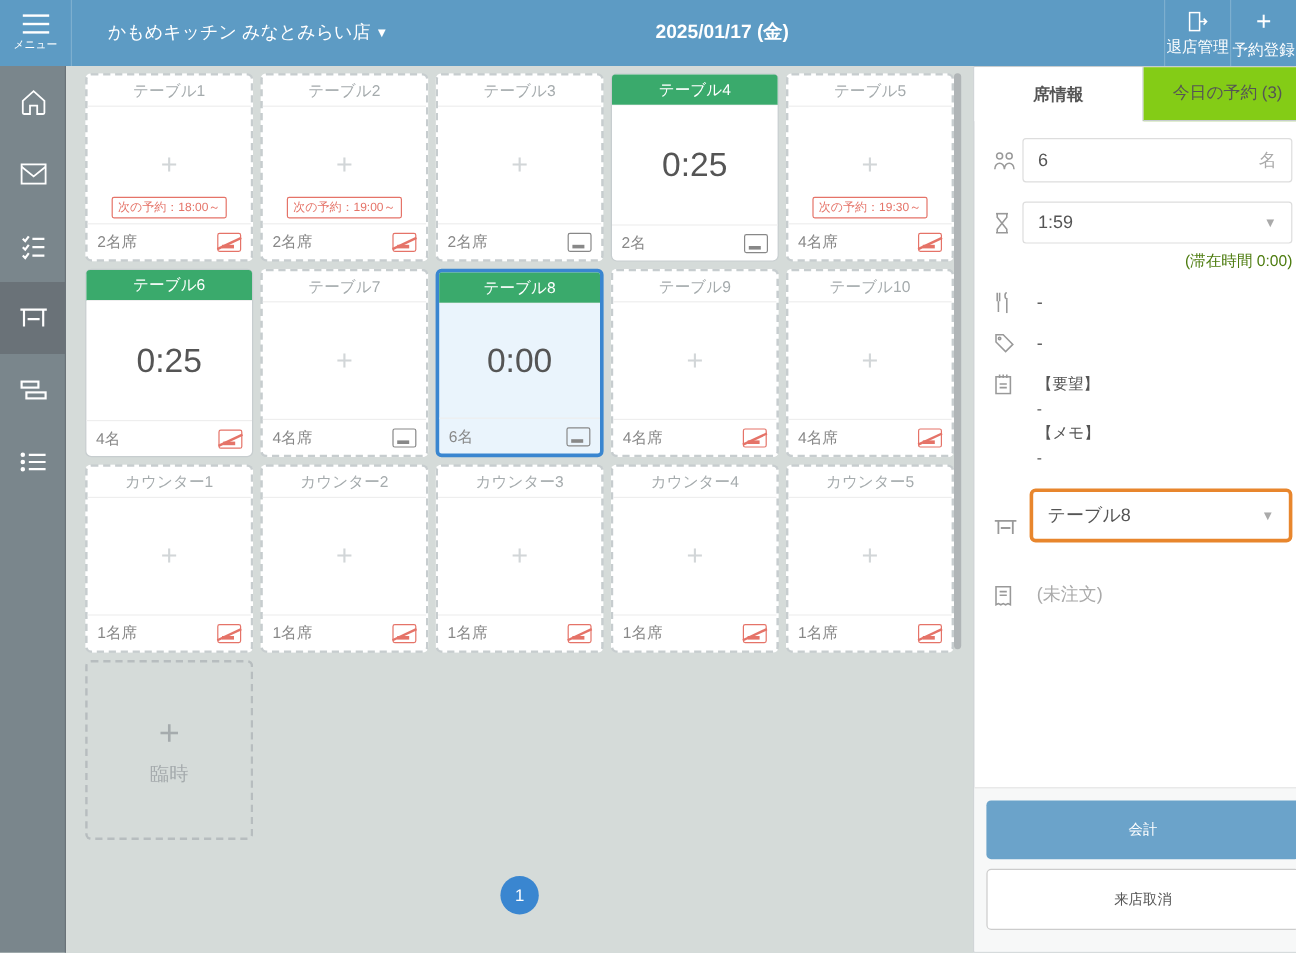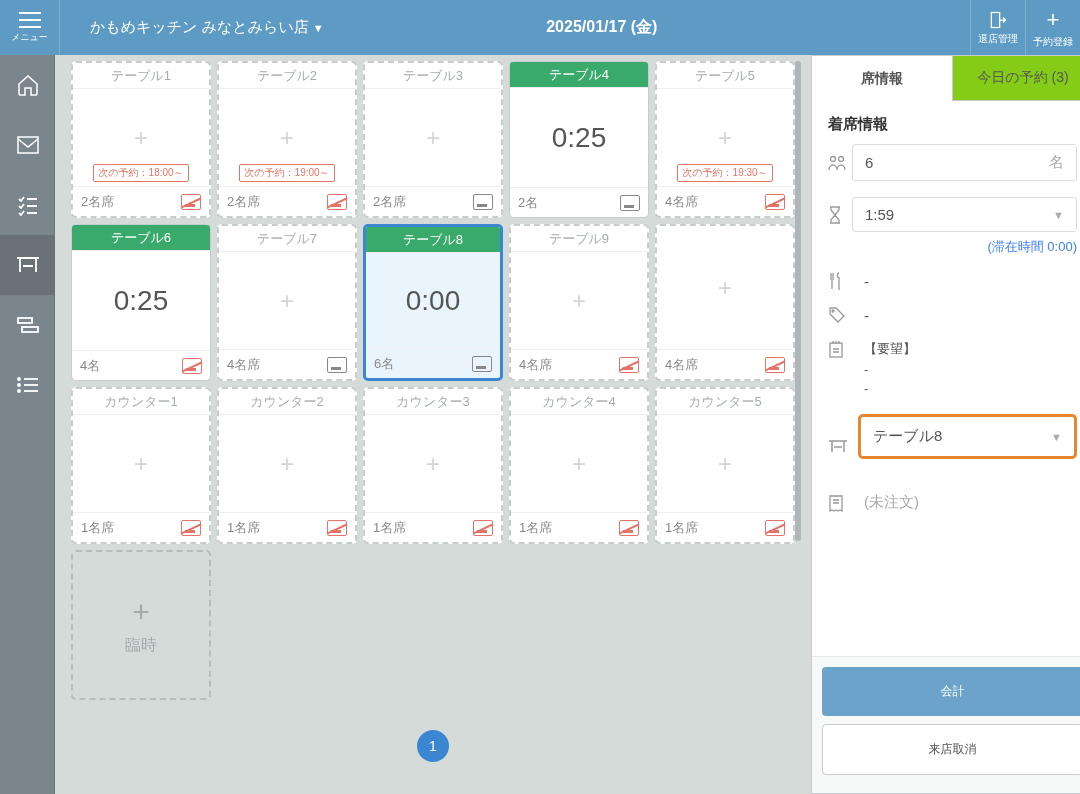--- a/index.html
+++ b/index.html
@@ -7,21 +7,21 @@
 .header { height: 55px; background: #5d9bc4; display: flex; align-items: center; color: #fff; padding: 0; }
 .menu-btn { width: 60px; height: 100%; display: flex; flex-direction: column; align-items: center; justify-content: center; border-right: 1px solid rgba(255,255,255,0.2); cursor: pointer; }
 .hamburger { width: 22px; height: 16px; display: flex; flex-direction: column; justify-content: space-between; }
 .hamburger span { height: 2px; background: #fff; }
 .menu-btn .label { font-size: 9px; margin-top: 3px; }
 .store-name { padding: 0 30px; font-size: 15px; display: flex; align-items: center; }
 .date-display { flex: 1; text-align: center; font-size: 16px; font-weight: bold; margin-left: -120px; }
 .header-actions { display: flex; height: 100%; }
 .header-action { width: 55px; height: 100%; display: flex; flex-direction: column; align-items: center; justify-content: center; border-left: 1px solid rgba(255,255,255,0.2); cursor: pointer; }
 .header-action .icon { font-size: 18px; }
-.header-action .label { font-size: 10px; margin-top: 2px; }
+.header-action .label { font-size: 13px; margin-top: 2px; }
 .body { display: flex; height: calc(100% - 55px); }
 .sidebar { width: 55px; background: #7a868c; border-right: 1px solid #6a7278; }
 .sidebar-item { width: 55px; height: 60px; display: flex; align-items: center; justify-content: center; cursor: pointer; color: #fff; font-size: 22px; }
 .sidebar-item.active { background: #6a7278; }
 .main { flex: 1; display: flex; }
 .grid-area { flex: 1; padding: 6px 16px; background: #d5dbd9; overflow: auto; }
 .grid-inner { position: relative; }
 .table-grid { display: grid; grid-template-columns: repeat(5, 140px); gap: 6px; }
 .table-card { height: 157px; background: #fff; border: 1px solid #c7cdcf; border-radius: 5px; position: relative; display: flex; flex-direction: column; }
 .table-card.empty { background: #fff; border: 2px dashed #c7cdcf; }
@@ -50,21 +50,21 @@
 .panel-tabs { display: flex; height: 45px; }
 .panel-tab { flex: 1; display: flex; align-items: center; justify-content: center; font-size: 14px; color: #555; border-bottom: 1px solid #c7cdcf; cursor: pointer; background: #84cc16; }
 .panel-tab.active { background: #fff; border-bottom: none; font-weight: bold; }
 .panel-tab:first-child { border-right: 1px solid #c7cdcf; }
 .panel-content { flex: 1; overflow: auto; padding: 14px 16px; }
 .section-title { font-size: 15px; font-weight: bold; margin-bottom: 10px; color: #333; }
 .info-row { display: flex; align-items: center; margin-bottom: 16px; }
 .info-icon { width: 24px; color: #999; font-size: 16px; }
 .info-value { flex: 1; padding: 8px 12px; border: 1px solid #ddd; border-radius: 3px; font-size: 15px; color: #555; display: flex; align-items: center; justify-content: space-between; cursor: pointer; }
 .info-plain { flex: 1; font-size: 15px; color: #555; padding-left: 12px; }
-.stay-time { text-align: right; font-size: 13px; color: #3b82f6; margin-top: -10px; margin-bottom: 16px; }
+.stay-time { text-align: right; font-size: 13px; color: #4d7c0f; margin-top: -10px; margin-bottom: 16px; }
 .memo-row { display: flex; margin-bottom: 14px; }
 .memo-content { flex: 1; font-size: 13px; color: #555; padding-left: 12px; }
 .memo-content .line { margin-bottom: 4px; }
 .table-select { border: 3px solid #e8862d; border-radius: 5px; padding: 10px 12px; display: flex; align-items: center; justify-content: space-between; font-size: 15px; color: #555; margin-bottom: 18px; cursor: pointer; }
 .panel-buttons { padding: 10px; background: #f7f8f8; border-top: 1px solid #e5e5e5; }
 .btn { width: 100%; padding: 16px; border-radius: 4px; font-size: 12px; border: none; cursor: pointer; margin-bottom: 8px; }
 .btn-primary { background: #6ba3ca; color: #fff; }
 .btn-secondary { background: #fff; border: 1px solid #ccc; color: #555; }
 svg { display: block; }
 </style>
@@ -232,20 +232,21 @@
               <div class="table-header">テーブル9</div>
               <div class="table-body">
                 <div class="plus-mark">+</div>
               </div>
               <div class="table-footer">
                 <span>4名席</span>
                 <div class="smoke-icon smoke-no"></div>
               </div>
             </div>
             <div class="table-card empty">
+              <div class="table-header">テーブル10</div>
               <div class="table-body">
                 <div class="plus-mark">+</div>
               </div>
               <div class="table-footer">
                 <span>4名席</span>
                 <div class="smoke-icon smoke-no"></div>
               </div>
             </div>
             <div class="table-card empty">
               <div class="table-header">カウンター1</div>
@@ -310,21 +311,20 @@
           </div>
       </div>
     </div>
 
     <div class="side-panel">
       <div class="panel-tabs">
         <div class="panel-tab active">席情報</div>
         <div class="panel-tab">今日の予約 (3)</div>
       </div>
       <div class="panel-content">
-        <div class="section-title">着席情報</div>
         <div class="info-row">
           <div class="info-icon">
             <svg width="18" height="16" viewBox="0 0 18 16" fill="none" stroke="#999" stroke-width="1.3">
                 <circle cx="5" cy="4" r="2.5"></circle>
                 <circle cx="13" cy="4" r="2.5"></circle>
                 <path d="M1 15c0-3 2-5 4-5s4 2 4 5M9 15c0-3 2-5 4-5s4 2 4 5"></path>
               </svg>
           </div>
           <div class="info-value">
             <span>6</span>
@@ -363,20 +363,21 @@
         <div class="memo-row">
           <div class="info-icon">
             <svg width="16" height="18" viewBox="0 0 16 18" fill="none" stroke="#999" stroke-width="1.3">
                 <rect x="2" y="3" width="12" height="14"></rect>
                 <path d="M5 1v3M8 1v3M11 1v3M5 9h6M5 12h6"></path>
               </svg>
           </div>
           <div class="memo-content">
             <div class="line">【要望】</div>
             <div class="line">-</div>
+            <div class="line">【メモ】</div>
             <div class="line">-</div>
           </div>
         </div>
         <div class="info-row">
           <div class="info-icon">
             <svg width="20" height="16" viewBox="0 0 20 16" fill="none" stroke="#999" stroke-width="1.5">
                 <path d="M1 3h18M4 3v11M16 3v11M6 9h8"></path>
               </svg>
           </div>
           <div style="flex:1;padding-left:6px">

